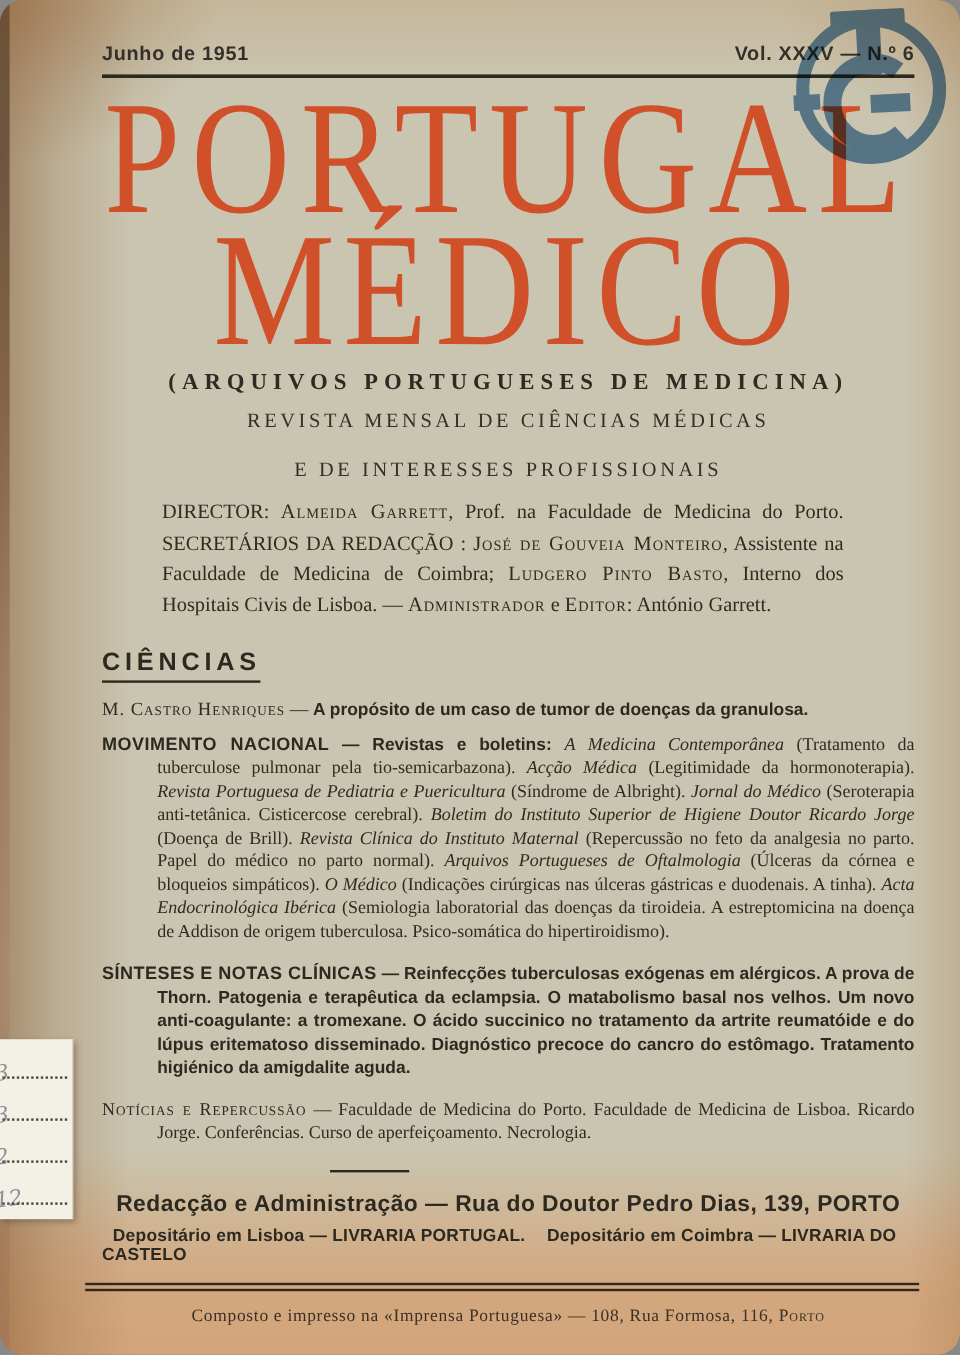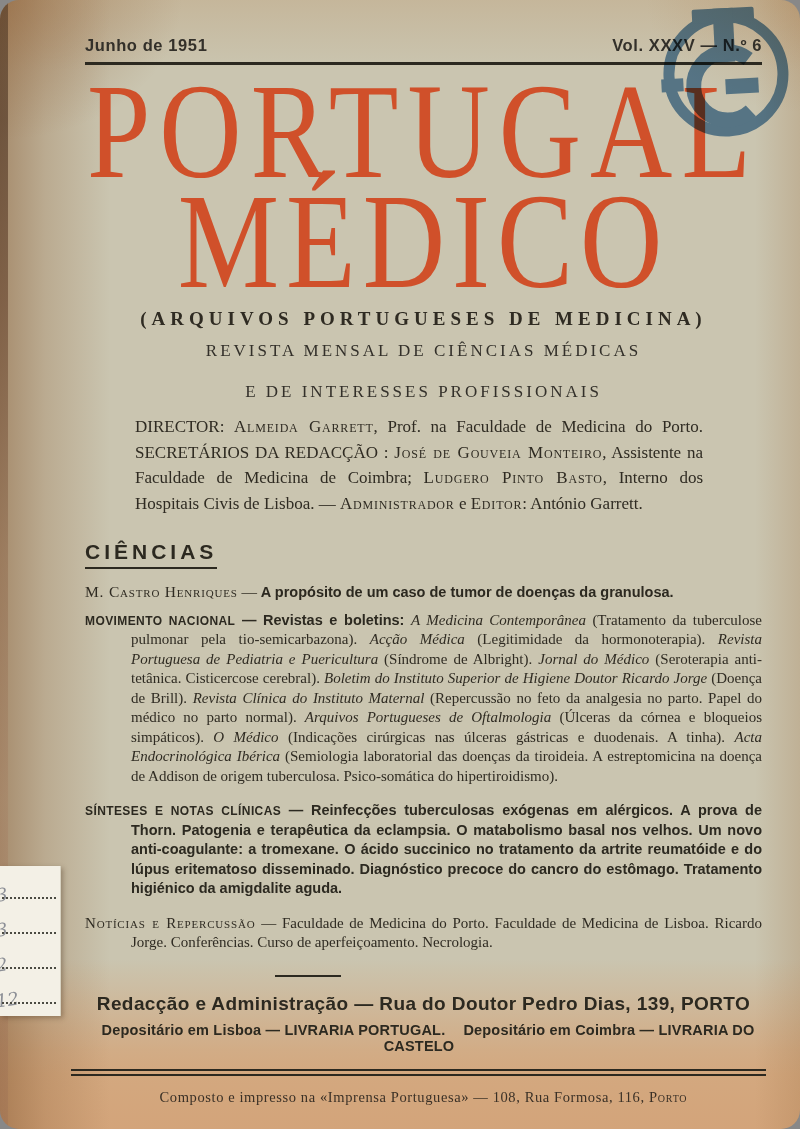--- a/index.html
+++ b/index.html
@@ -36,28 +36,28 @@
   .sumario{margin-top:24px;}
   .sumario span{display:inline-block;font-family:"Liberation Sans",sans-serif;font-weight:700;
       font-size:21px;letter-spacing:4px;color:#2c2920;border-bottom:2.5px solid #2c2920;padding-bottom:3px;}
   .items{margin-top:12px;}
   .item{font-size:15.5px;line-height:1.4;padding-left:14px;text-indent:-14px;}
   .para{margin-top:8px;font-size:15px;line-height:1.3;text-align:justify;padding-left:46px;text-indent:-46px;}
   .para.tight{margin-top:6px;}
   .s-n{}
   .s-i{font-style:italic;}
   .s-b{font-family:"Liberation Sans",sans-serif;font-weight:700;font-size:14.5px;color:#2c2920;}
-  .s-h{font-family:"Liberation Sans",sans-serif;font-weight:700;font-size:12px;letter-spacing:.4px;color:#2c2920;}
+  .s-h{font-family:"Liberation Sans",sans-serif;font-weight:700;font-size:15px;letter-spacing:.4px;color:#2c2920;}
   .s-sc{font-variant:small-caps;letter-spacing:.8px;}
   
   .footer{position:absolute;left:85px;top:975px;width:677px;}
   .shortrule{width:66px;border-top:2px solid #2c2920;margin-left:190px;}
   .address{margin-top:16px;text-align:center;font-family:"Liberation Sans",sans-serif;font-weight:700;
      font-size:19px;letter-spacing:.4px;color:#2c2920;}
-  .dep{margin-top:7px;text-align:center;font-family:"Liberation Sans",sans-serif;font-weight:700;
+  .dep{margin-top:7px;font-family:"Liberation Sans",sans-serif;font-weight:700;
      font-size:14.5px;letter-spacing:.2px;color:#2c2920;}
   .dep span{margin:0 9px;}
   .dblrule{margin-top:15px;margin-left:-14px;margin-right:-4px;height:3px;
      border-top:2.5px solid #2c2920;border-bottom:2px solid #2c2920;}
   .imprint{margin-top:13px;text-align:center;font-size:14.5px;letter-spacing:.6px;color:#3a3026;}
   
   .stamp{position:absolute;left:653px;top:0px;width:150px;height:150px;z-index:5;
      opacity:.82;mix-blend-mode:multiply;transform:rotate(-3deg);}
   
   .slip{position:absolute;left:0;top:866px;width:60px;height:150px;background:#f3f0e6;z-index:4;

